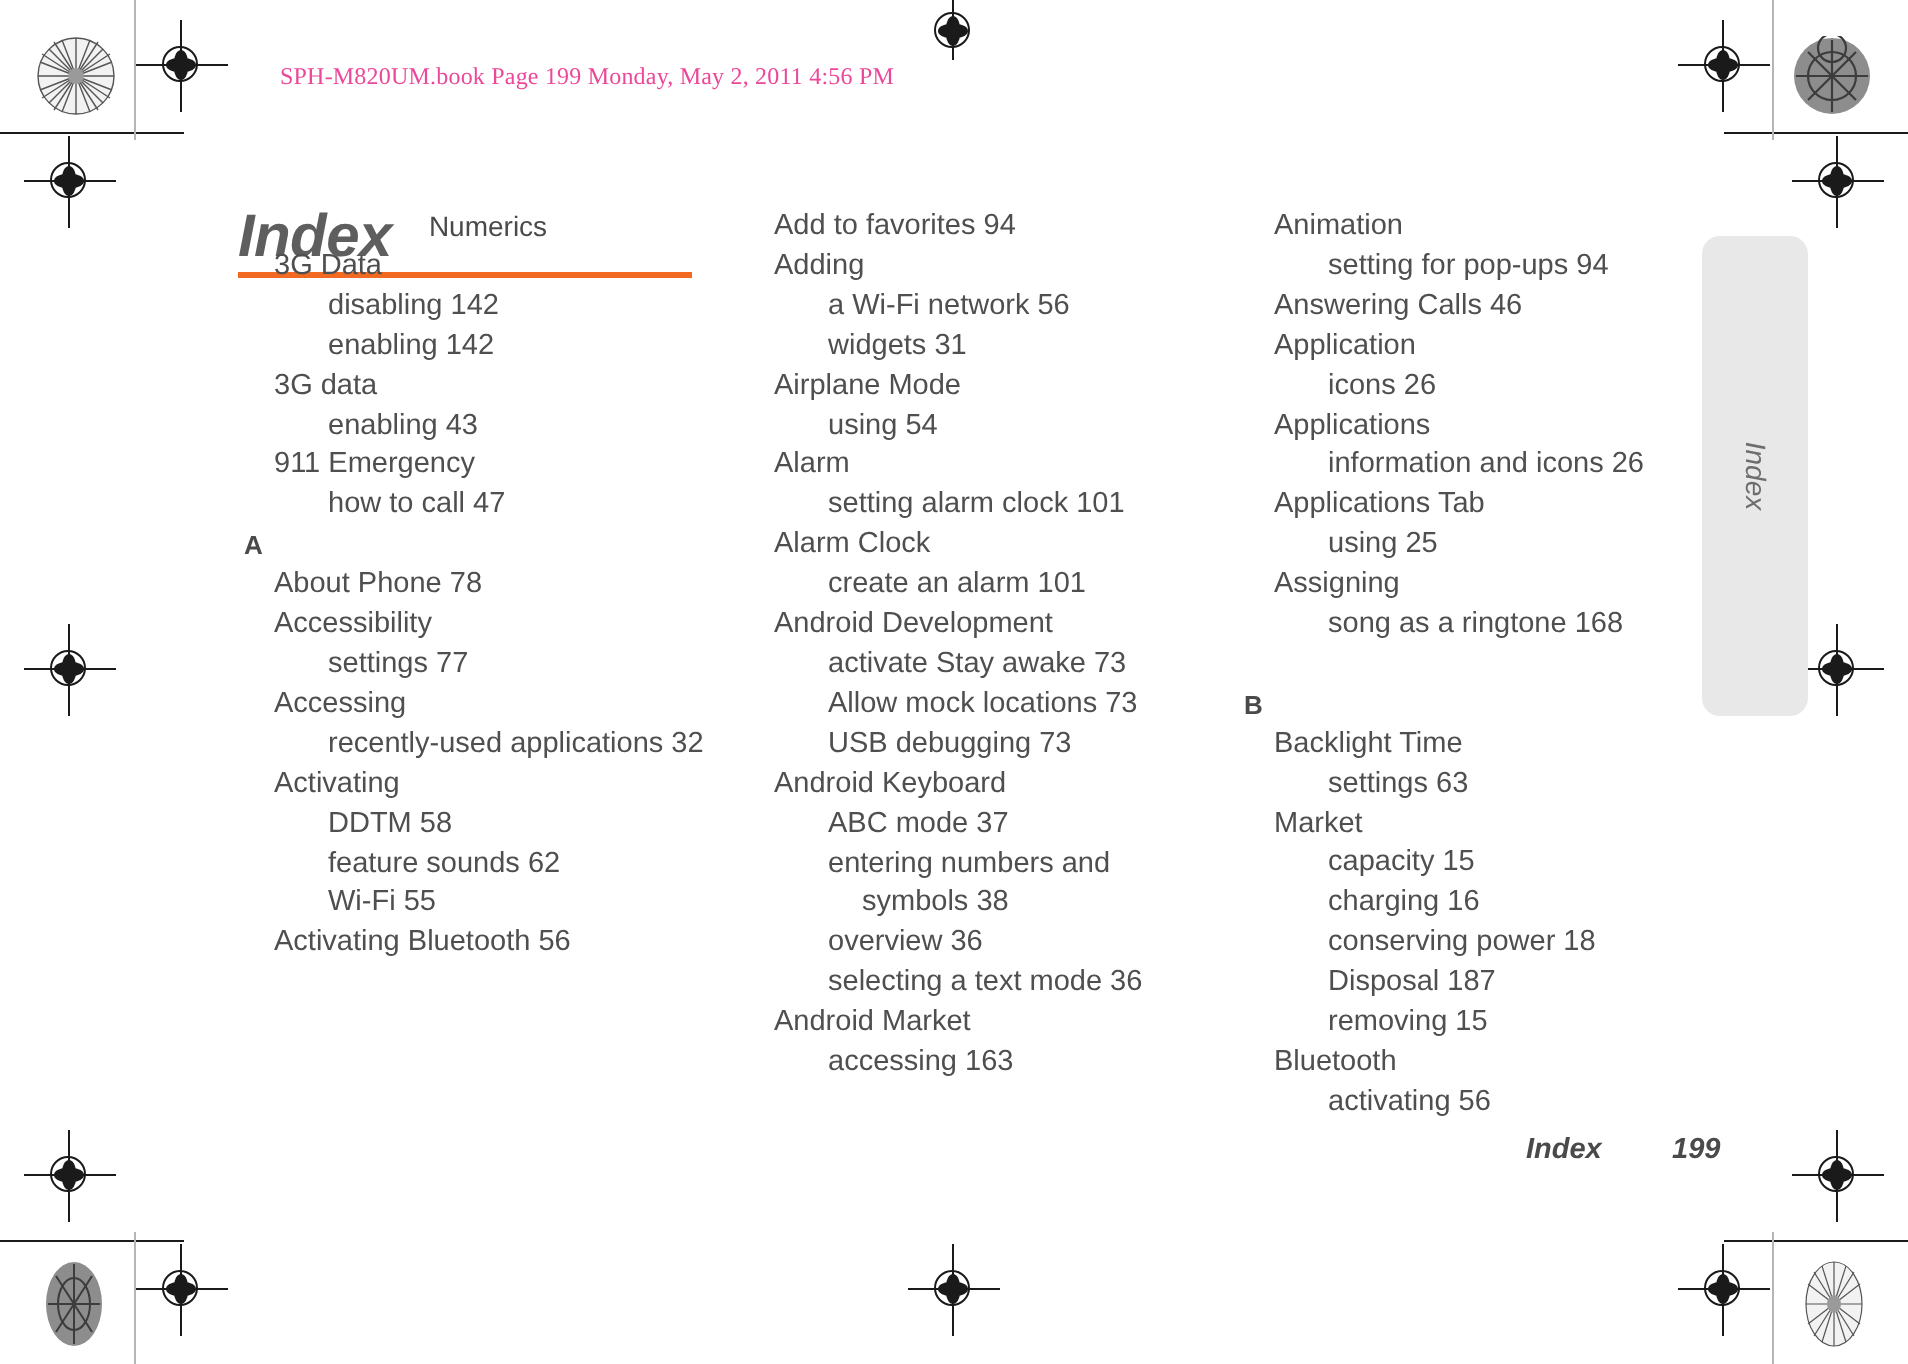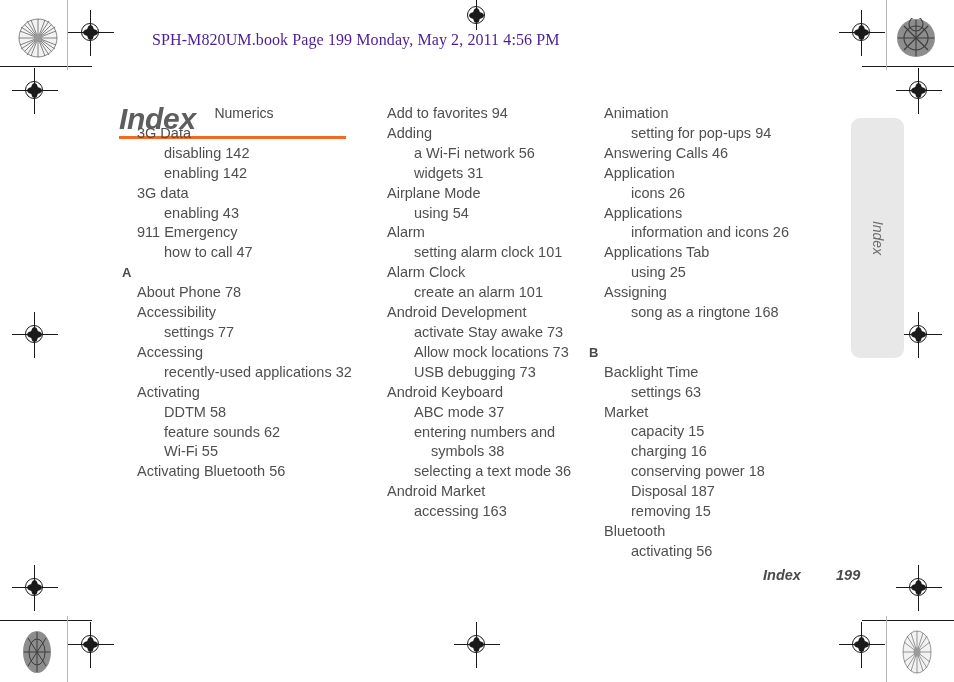--- a/index.html
+++ b/index.html
@@ -74,25 +74,25 @@
 
   .thin-guide {
     position: absolute;
     width: 1px;
     background: #b5b5b5;
   }
 
   
   .book-header {
     position: absolute;
-    left: 152px;
+    left: 140px;
     top: 31px;
     font-family: "Liberation Serif", serif;
-    font-size: 16px;
-    color: #4c1d95;
+    font-size: 12px;
+    color: #ec4899;
     white-space: nowrap;
     letter-spacing: 0.1px;
   }
 
   
   .index-title {
     position: absolute;
     left: 119px;
     top: 102px;
     font-size: 30px;
@@ -117,21 +117,21 @@
     top: 0;
     width: 954px;
     height: 682px;
   }
   .column {
     position: absolute;
     top: 104px;
   }
   .col-1 { left: 119px; width: 250px; }
   .col-2 { left: 369px; width: 250px; }
-  .col-3 { left: 586px; width: 240px; }
+  .col-3 { left: 619px; width: 240px; }
 
   .entry {
     font-size: 14.5px;
     color: #4f4f4f;
     line-height: 19.9px;
     white-space: nowrap;
   }
   .letter {
     font-size: 13px;
     font-weight: bold;
@@ -403,20 +403,21 @@
         <div class="entry lvl1">Alarm Clock</div>
         <div class="entry lvl2">create an alarm 101</div>
         <div class="entry lvl1">Android Development</div>
         <div class="entry lvl2">activate Stay awake 73</div>
         <div class="entry lvl2">Allow mock locations 73</div>
         <div class="entry lvl2">USB debugging 73</div>
         <div class="entry lvl1">Android Keyboard</div>
         <div class="entry lvl2">ABC mode 37</div>
         <div class="entry lvl2">entering numbers and</div>
         <div class="entry lvl3">symbols 38</div>
+        <div class="entry lvl2">overview 36</div>
         <div class="entry lvl2">selecting a text mode 36</div>
         <div class="entry lvl1">Android Market</div>
         <div class="entry lvl2">accessing 163</div>
       </div>
     <div class="column col-3">
         <div class="entry lvl1">Animation</div>
         <div class="entry lvl2">setting for pop-ups 94</div>
         <div class="entry lvl1">Answering Calls 46</div>
         <div class="entry lvl1">Application</div>
         <div class="entry lvl2">icons 26</div>

